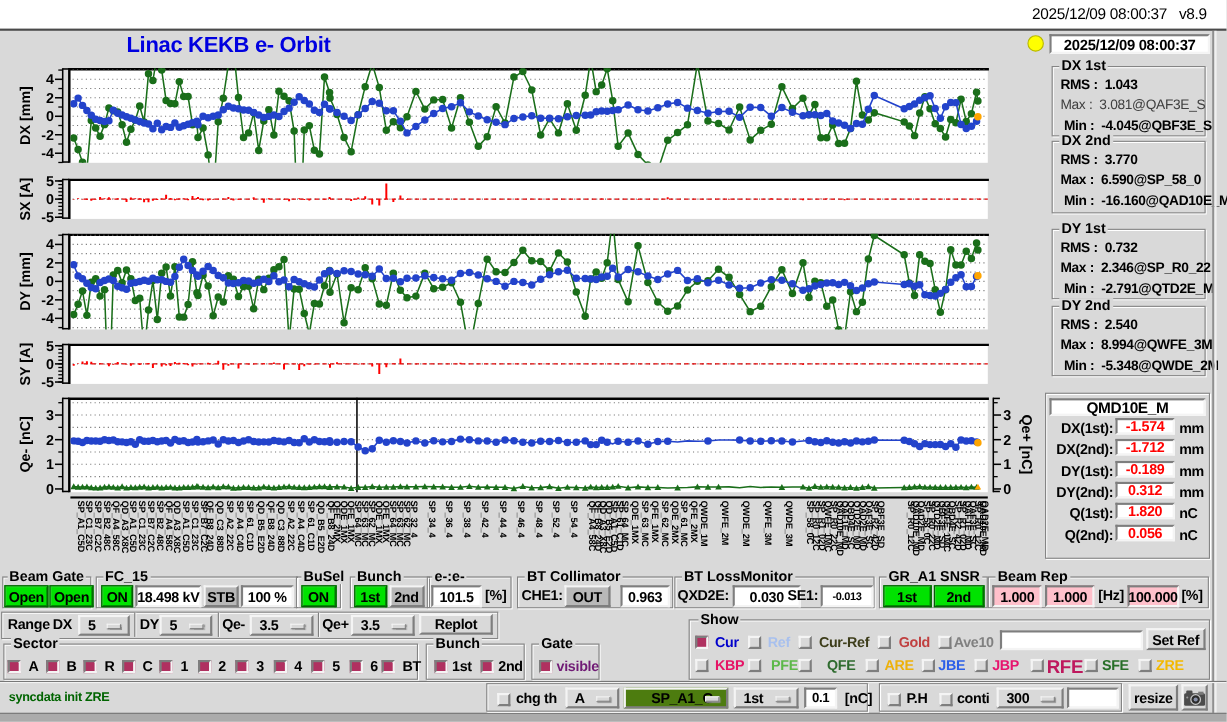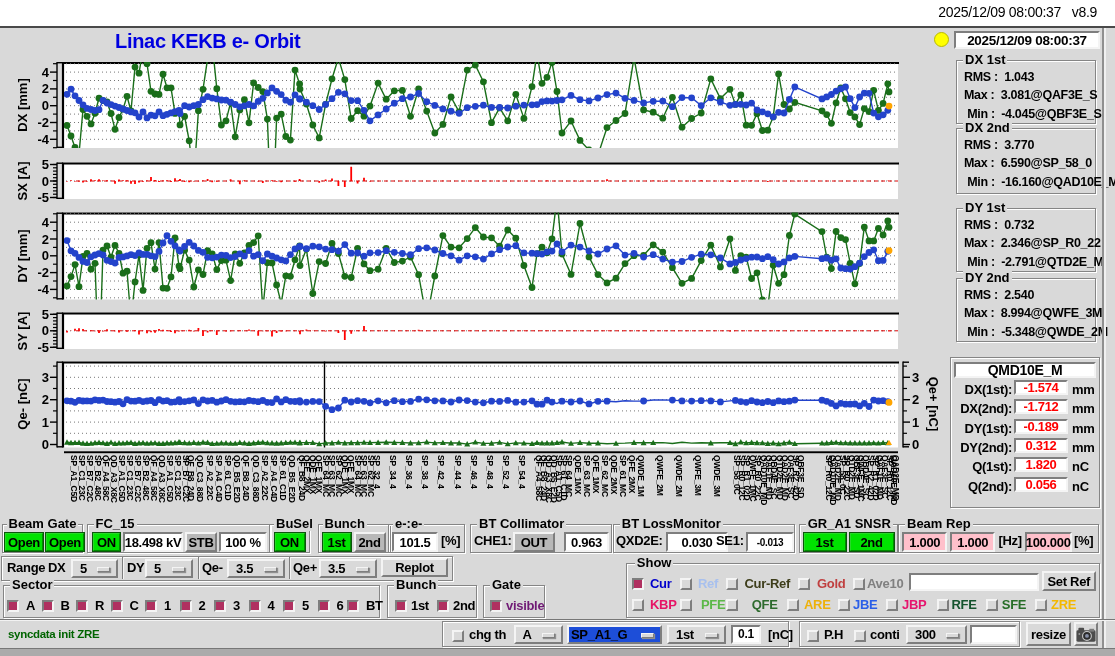--- a/index.html
+++ b/index.html
@@ -1276,21 +1276,21 @@
   </svg>
 <div style="position:absolute;left:0;top:0;width:1115px;height:28px;background:#fff;border-bottom:2px solid #4a4a4a"></div>
 <div class="lab" style="right:18px;top:4px;font-size:14px;font-weight:normal;left:auto">2025/12/09 08:00:37&nbsp;&nbsp;&nbsp;v8.9</div>
 <div class="lab" style="left:115px;top:30px;font-size:20px;font-weight:bold;color:#0000e0">Linac KEKB e- Orbit</div>
 <div style="position:absolute;left:934px;top:32px;width:15px;height:15px;border-radius:50%;background:#ffff00;border:1px solid #b9b900"></div>
 <div class="w sunken" style="left:954px;top:31px;width:146px;height:18px;background:#fff;color:#000;font-size:13.5px;justify-content:center">2025/12/09 08:00:37</div>
 <div class="lf" style="left:956px;top:60px;width:140px;height:64px">
     <span class="lfl" style="left:6px">DX 1st</span>
   </div>
 <div class="lab" style="left:964px;top:70px;font-size:12.5px;color:#000;font-weight:bold">RMS :&nbsp; 1.043</div>
-<div class="lab" style="left:964px;top:88.3px;font-size:12.5px;color:#000000;font-weight:bold">Max :&nbsp; 3.081@QAF3E_S</div>
+<div class="lab" style="left:964px;top:88.3px;font-size:12.5px;color:#404040;font-weight:normal">Max :&nbsp; 3.081@QAF3E_S</div>
 <div class="lab" style="left:964px;top:106.6px;font-size:12.5px;color:#000;font-weight:bold">&nbsp;Min :&nbsp; -4.045@QBF3E_S</div>
 <div class="lf" style="left:956px;top:128px;width:140px;height:66px">
     <span class="lfl" style="left:6px">DX 2nd</span>
   </div>
 <div class="lab" style="left:964px;top:138px;font-size:12.5px;color:#000;font-weight:bold">RMS :&nbsp; 3.770</div>
 <div class="lab" style="left:964px;top:156.3px;font-size:12.5px;color:#000;font-weight:bold">Max :&nbsp; 6.590@SP_58_0</div>
 <div class="lab" style="left:964px;top:174.60000000000002px;font-size:12.5px;color:#000;font-weight:bold">&nbsp;Min :&nbsp; -16.160@QAD10E_M</div>
 <div class="lf" style="left:956px;top:208px;width:140px;height:64px">
     <span class="lfl" style="left:6px">DY 1st</span>
   </div>
@@ -1447,36 +1447,36 @@
 <div class="lab" style="left:701px;top:597px;font-size:13px;color:#5cb849;font-weight:bold">PFE</div>
 <div class="cboff" style="left:726px;top:599px;width:12px;height:12px"></div>
 <div class="lab" style="left:751.8px;top:597px;font-size:13px;color:#2e6b2e;font-weight:bold">QFE</div>
 <div class="cboff" style="left:786.7px;top:599px;width:12px;height:12px"></div>
 <div class="lab" style="left:804px;top:597px;font-size:13px;color:#edb10a;font-weight:bold">ARE</div>
 <div class="cboff" style="left:838px;top:599px;width:12px;height:12px"></div>
 <div class="lab" style="left:853px;top:597px;font-size:13px;color:#2b5fe8;font-weight:bold">JBE</div>
 <div class="cboff" style="left:886px;top:599px;width:12px;height:12px"></div>
 <div class="lab" style="left:902px;top:597px;font-size:13px;color:#e6146e;font-weight:bold">JBP</div>
 <div class="cboff" style="left:936.6px;top:599px;width:12px;height:12px"></div>
-<div class="lab" style="left:951.5px;top:597px;font-size:13px;color:#14532d;font-weight:bold">RFE</div>
+<div class="lab" style="left:951.5px;top:597px;font-size:17px;color:#be185d;font-weight:bold">RFE</div>
 <div class="cboff" style="left:985.8px;top:599px;width:12px;height:12px"></div>
 <div class="lab" style="left:1001.8px;top:597px;font-size:13px;color:#276e27;font-weight:bold">SFE</div>
 <div class="cboff" style="left:1035px;top:599px;width:12px;height:12px"></div>
 <div class="lab" style="left:1051px;top:597px;font-size:13px;color:#f3b800;font-weight:bold">ZRE</div>
 <div style="position:absolute;left:1102px;top:28px;width:2px;height:626px;background:#8f8f8f"></div>
 <div style="position:absolute;left:1104px;top:28px;width:2px;height:626px;background:#f0f0f0"></div>
 <div style="position:absolute;left:0;top:618.5px;width:1115px;height:1px;background:#777"></div>
 <div style="position:absolute;left:0;top:619.5px;width:1115px;height:1px;background:#f2f2f2"></div>
 <div style="position:absolute;left:0;top:648px;width:1115px;height:8px;background:#ababab;border-top:1px solid #777"></div>
 <div class="lab" style="left:8px;top:628px;font-size:11.5px;color:#006400;font-weight:bold">syncdata init ZRE</div>
 <div class="lf" style="left:442px;top:621px;width:347px;height:26px"></div>
 <div class="cboff" style="left:451.7px;top:629.7px;width:12px;height:12px"></div>
 <div class="lab" style="left:469px;top:626.5px;font-size:13px;color:#000;font-weight:bold">chg th</div>
 <div class="w raised" style="left:513.5px;top:624.5px;width:49px;height:19px;background:#d9d9d9;font-size:13px;justify-content:flex-start;padding-left:7px">A<span class="ddi"></span></div>
-<div class="w raised" style="left:567px;top:624.5px;width:95px;height:19px;background:#1d4ed8;font-size:13px;justify-content:flex-start;padding-left:2px">SP_A1_G<span class="ddi"></span></div>
+<div class="w raised" style="left:567px;top:624.5px;width:95px;height:19px;background:#4d7c0f;font-size:13px;justify-content:flex-start;padding-left:23px">SP_A1_G<span class="ddi"></span></div>
 <div class="w raised" style="left:667px;top:624.5px;width:59px;height:19px;background:#d9d9d9;font-size:13px;justify-content:flex-start;padding-left:7px">1st<span class="ddi"></span></div>
 <div class="w sunken" style="left:731px;top:624.5px;width:30px;height:19px;background:#fff;color:#000;font-size:12px;justify-content:center">0.1</div>
 <div class="lab" style="left:768px;top:626.5px;font-size:13px;color:#000;font-weight:bold">[nC]</div>
 <div class="lf" style="left:798.8px;top:621px;width:221px;height:26px"></div>
 <div class="cboff" style="left:807px;top:629.7px;width:12px;height:12px"></div>
 <div class="lab" style="left:824px;top:626.5px;font-size:13px;color:#000;font-weight:bold">P.H</div>
 <div class="cboff" style="left:853.6px;top:629.7px;width:12px;height:12px"></div>
 <div class="lab" style="left:870px;top:626.5px;font-size:13px;color:#000;font-weight:bold">conti</div>
 <div class="w raised" style="left:906px;top:624.5px;width:61px;height:19px;background:#d9d9d9;font-size:13px;justify-content:flex-start;padding-left:7px">300<span class="ddi"></span></div>
 <div class="w sunken" style="left:969.7px;top:624.5px;width:47px;height:19px;background:#fff;color:#000;font-size:13px;justify-content:center"></div>

